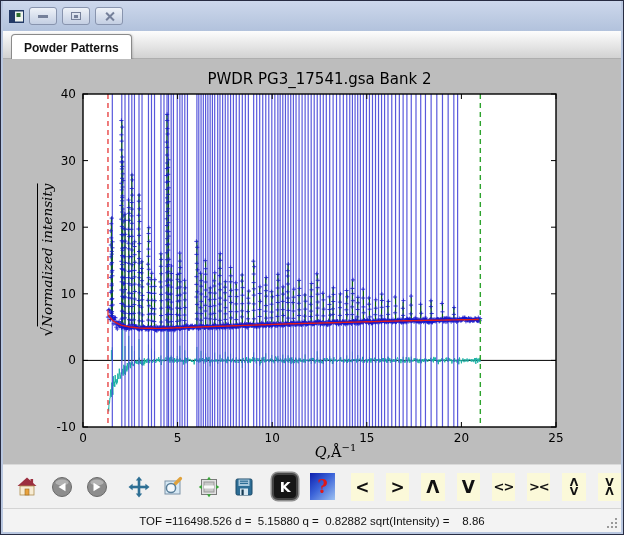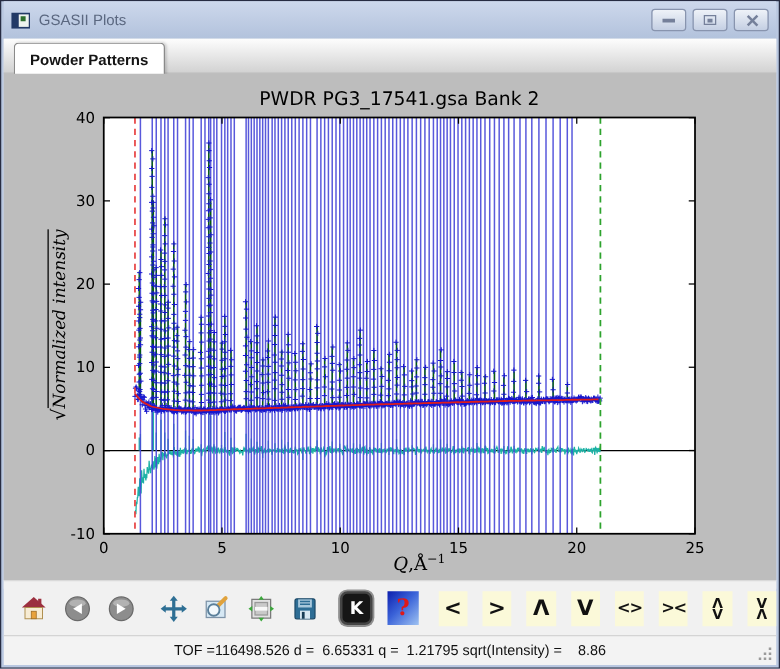--- a/index.html
+++ b/index.html
@@ -64,21 +64,20 @@
 <body>
 
 <div class="window">
 
   <div class="titlebar">
     <svg class="app-icon" viewBox="0 0 15 13">
       <rect x="0" y="0" width="15" height="13" fill="#233a66"></rect>
       <rect x="6" y="1.5" width="8" height="10" fill="#eef3ee"></rect>
       <rect x="7.5" y="3" width="4" height="4" fill="#2d6e2d"></rect>
     </svg>
-    <span class="title-text">GSASII Plots</span>
     <div class="winbtn">
         <span class="glyph-min"></span>
       </div>
     <div class="winbtn">
         <span class="glyph-max">
           <i></i>
         </span>
       </div>
     <div class="winbtn">
         <span class="glyph-close">
@@ -459,21 +458,21 @@
       </div>
       <div class="ybtn">
         <span class="stack">
             <span>V</span>
             <span>Λ</span>
           </span>
       </div>
     </div>
 
     <div class="statusbar">
-      <span class="status-text">TOF =116498.526 d =  6.65331 q =  1.21795 sqrt(Intensity) =    8.86</span>
+      <span class="status-text">TOF =116498.526 d =  5.15880 q =  0.82882 sqrt(Intensity) =    8.86</span>
       <svg class="grip" width="13" height="13" viewBox="0 0 13 13">
         <g fill="#9a9a9a">
           <rect x="10" y="10" width="2" height="2"></rect>
             <rect x="6" y="10" width="2" height="2"></rect>
           <rect x="2" y="10" width="2" height="2"></rect>
             <rect x="10" y="6" width="2" height="2"></rect>
           <rect x="6" y="6" width="2" height="2"></rect>
             <rect x="10" y="2" width="2" height="2"></rect>
         </g>
       </svg>

